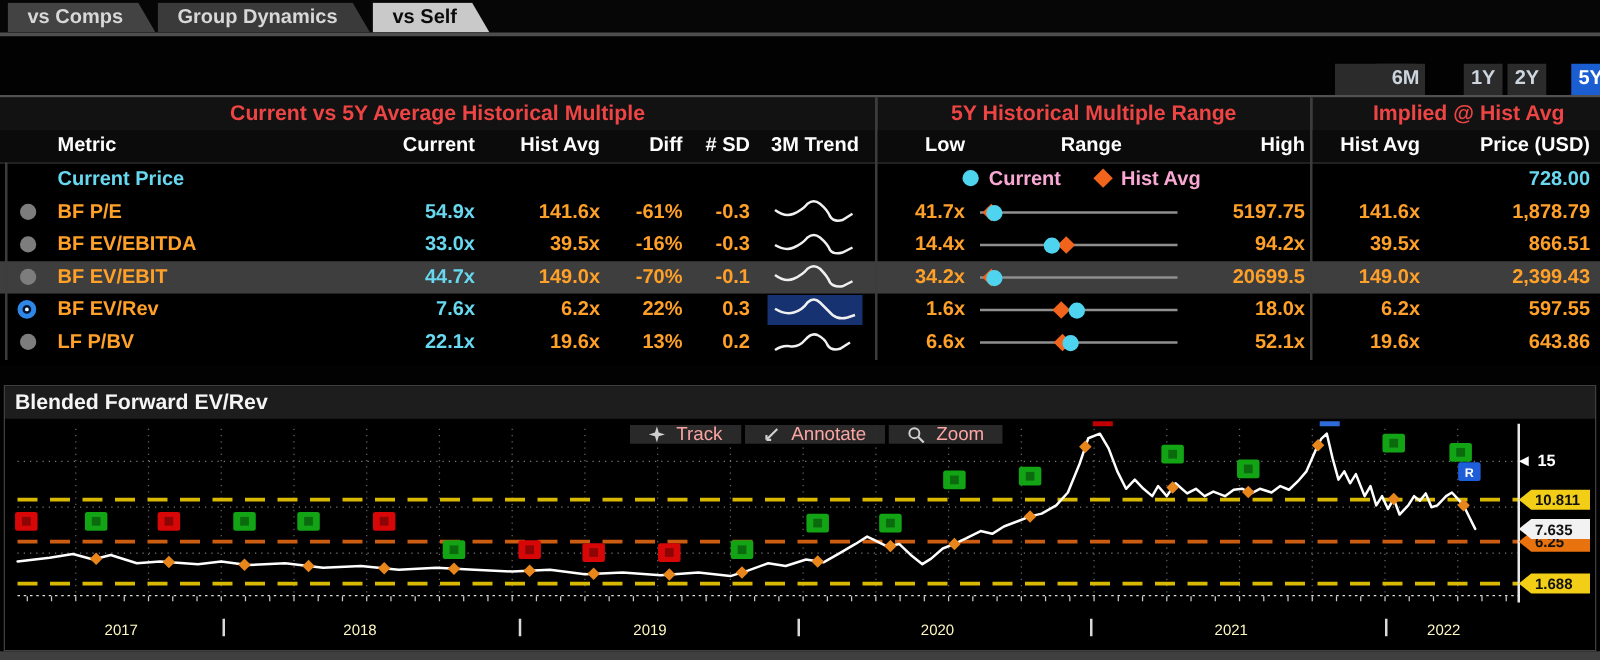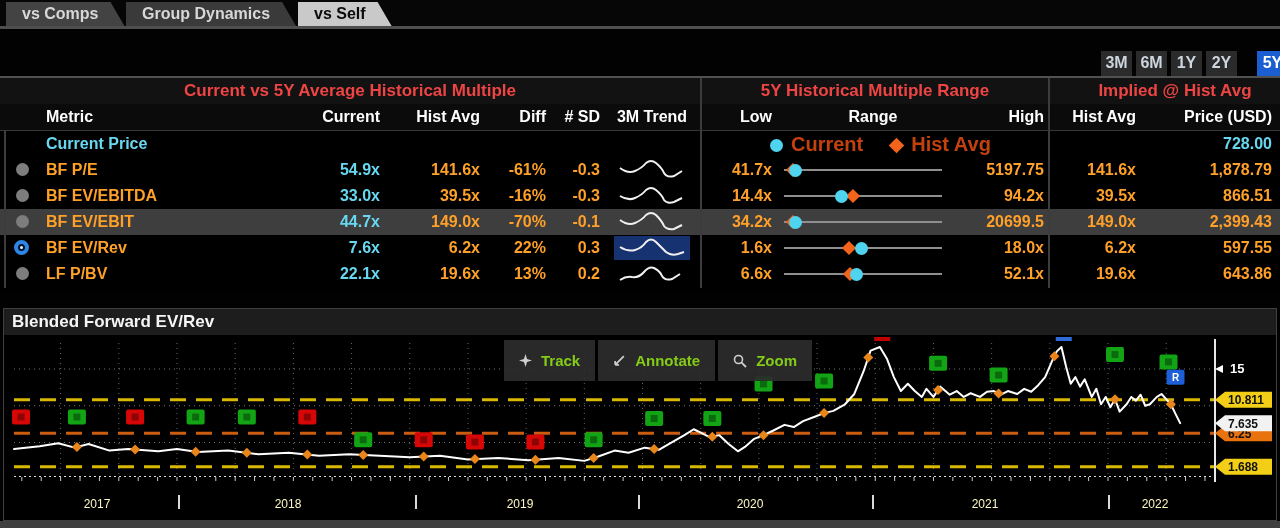--- a/index.html
+++ b/index.html
@@ -47,51 +47,51 @@
   .radio.sel{width:7px;height:7px;background:#04122a;border:4px solid #2e86e6;margin:5px 0 0 14px;position:relative;}
   .radio.sel::after{content:"";position:absolute;left:2px;top:2px;width:3px;height:3px;border-radius:50%;background:#eaf6ff;}
   .trendbox{width:76px;height:24px;margin:1px auto 0 auto;}
   .trendbox.sel{background:#163271;}
   .trendbox svg{display:block;margin:0 auto;}
   .slider{position:relative;width:160px;height:26px;margin-left:2px;}
   .sl-line{position:absolute;left:0;top:12px;width:158px;height:2px;background:#8f8f8f;}
   .sl-avg{position:absolute;top:8px;width:10px;height:10px;background:#f2641c;transform:rotate(45deg);z-index:1;}
   .sl-cur{position:absolute;top:7px;width:13px;height:13px;border-radius:50%;background:#4fd4ef;z-index:2;}
   .vsep{position:absolute;top:0;width:2px;background:#3c3c3c;}
-  .legend{position:absolute;left:770px;top:0;height:26px;line-height:26px;font-size:20px;font-weight:bold;color:#c2410c;}
+  .legend{position:absolute;left:770px;top:0;height:26px;line-height:26px;font-size:16px;font-weight:bold;color:#f9a8d4;}
   .ldot{display:inline-block;width:13px;height:13px;border-radius:50%;background:#4fd4ef;vertical-align:-1px;margin-right:8px;}
   .ldia{display:inline-block;width:11px;height:11px;background:#f2641c;transform:rotate(45deg);vertical-align:0px;margin:0 9px 0 28px;}
 
   
   .chart{position:absolute;top:308px;left:3px;width:1272px;height:211px;background:#000;border:1px solid #404040;}
   .ctitle{height:26px;background:#1d1d1d;color:#f5f5f5;font-size:17px;font-weight:bold;line-height:26px;padding-left:8px;}
   .cbtns{position:absolute;top:31px;left:500px;display:flex;gap:3px;z-index:5;}
-  .cbtn{display:flex;align-items:center;gap:9px;background:rgba(44,44,44,.93);color:#84cc16;
-        font-size:15px;font-weight:bold;height:41px;padding:0 15px;}
+  .cbtn{display:flex;align-items:center;gap:9px;background:rgba(44,44,44,.93);color:#fca5a5;
+        font-size:15px;font-weight:normal;height:15px;padding:0 15px;}
   .cbtn svg{display:block;}
   #plot{position:absolute;left:0;top:26px;}
   .xlabels{position:absolute;left:0;top:188px;width:1270px;height:20px;}
   .xlabels span{position:absolute;top:0;font-size:12px;color:#fef9c3;transform:translateX(-50%);}
   .xlabels i{position:absolute;top:-2px;width:2px;height:14px;background:#d9d9d9;}
   .bottombar{position:absolute;top:521px;left:0;width:1280px;height:7px;background:#3f3f3f;}
 </style>
 </head>
 <body>
 
 <div id="screen">
 
   <div class="tabbar">
     <div class="underline"></div>
     <div class="tab t2" style="left:126px;">Group Dynamics</div>
     <div class="tab" style="left:6px;">vs Comps</div>
     <div class="tab active" style="left:298px;">vs Self</div>
   </div>
 
   <div class="pbtn" style="left:1101px;">3M</div>
-  <div class="pbtn" style="left:1136px;">6M</div>
+  <div class="pbtn" style="left:1068px;padding-left:41px;">6M</div>
   <div class="pbtn" style="left:1171px;">1Y</div>
   <div class="pbtn" style="left:1206px;">2Y</div>
   <div class="pbtn active" style="left:1257px;">5Y</div>
 
   <div class="tbl">
     <div class="grow">
       <div style="width:700px;">Current vs 5Y Average Historical Multiple</div>
       <div style="width:348px;border-left:2px solid #3c3c3c;">5Y Historical Multiple Range</div>
       <div style="width:232px;border-left:2px solid #3c3c3c;padding-left:20px;">Implied @ Hist Avg</div>
     </div>

